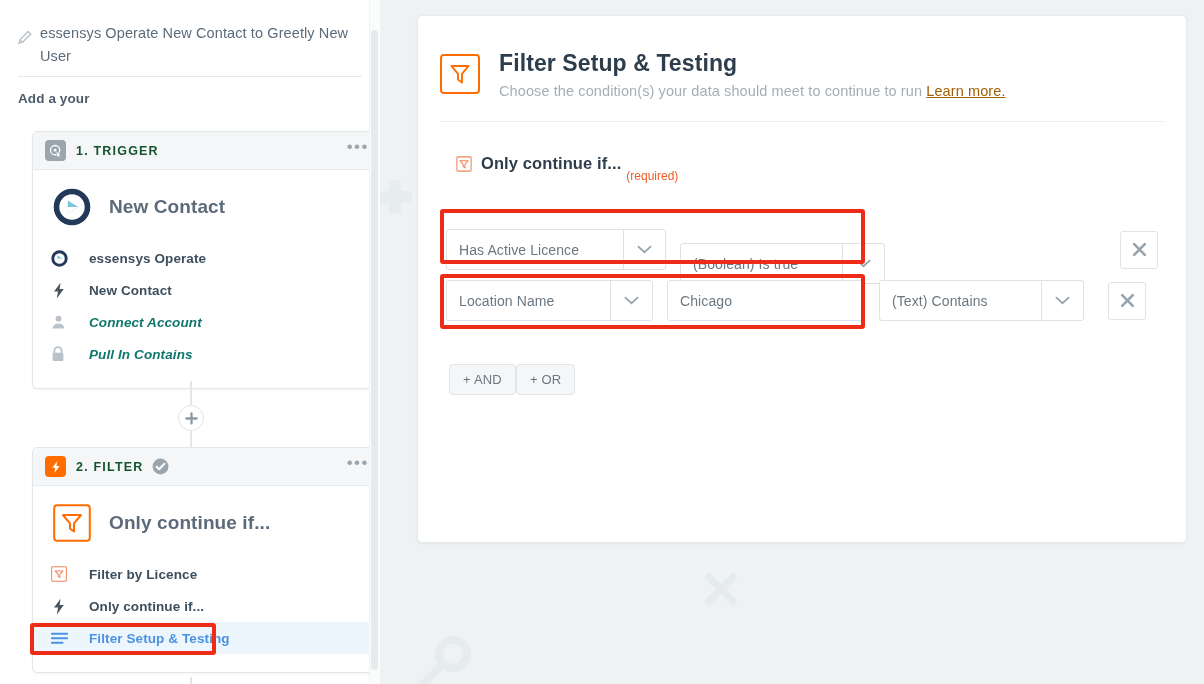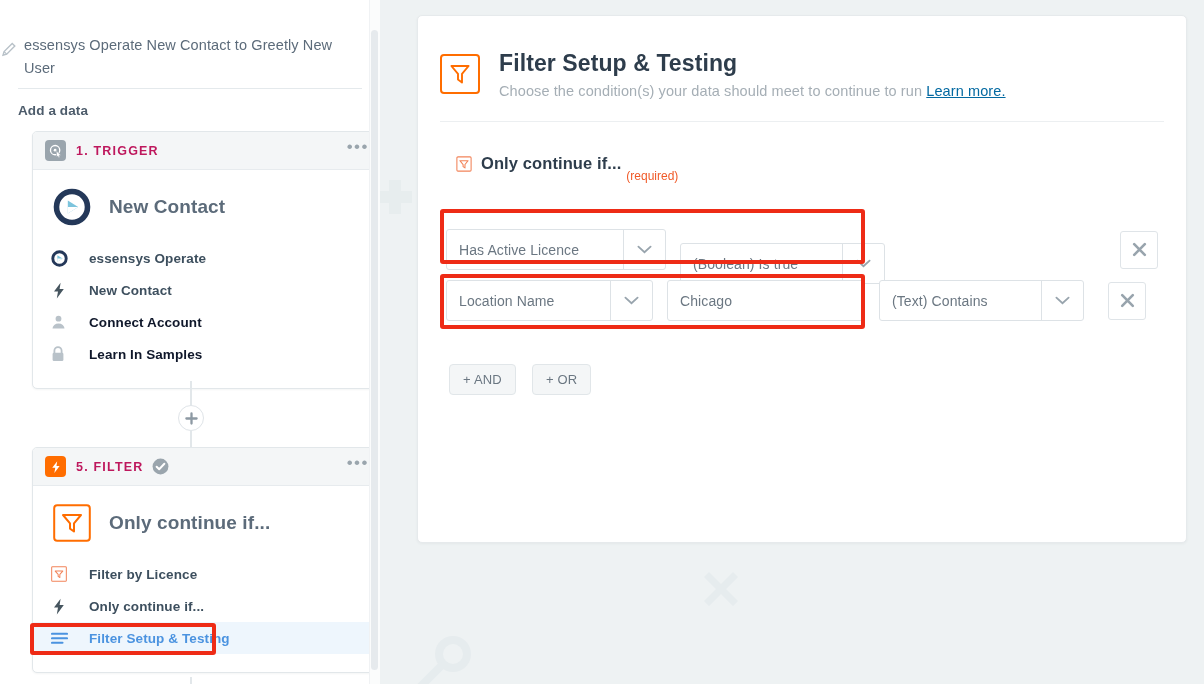--- a/index.html
+++ b/index.html
@@ -16,22 +16,21 @@
   
   #sidebar {
     position: relative;
     width: 380px; height: 684px;
     background: #ffffff;
     flex: 0 0 380px;
     overflow: hidden;
   }
   .zap-title-row {
     display: flex; align-items: flex-start;
-    padding: 22px 18px 0 0;
-    margin-top: 12px;
+    padding: 22px 18px 0 16px;
   }
   .pencil-ico { flex: 0 0 18px; margin-top: 6px; margin-right: 6px; }
   .zap-title {
     font-size: 14.5px; line-height: 23px; color: #5c6b7a;
     letter-spacing: .1px; max-width: 320px;
   }
   .title-underline {
     margin: 8px 18px 0 18px; height: 1px; background: #e4e9ec;
   }
   .add-note {
@@ -57,21 +56,21 @@
   }
   .sq-ico {
     width: 21px; height: 21px; border-radius: 4px;
     display: flex; align-items: center; justify-content: center;
     flex: 0 0 21px;
   }
   .sq-gray { background: #9aa5ad; }
   .sq-orange { background: #ff6d00; }
   .card-head-label {
     margin-left: 10px; font-size: 12.5px; font-weight: bold;
-    letter-spacing: 1.2px; color: #be185d;
+    letter-spacing: 1.2px; color: #14532d;
   }
   .check-circ { margin-left: 8px; width: 17px; height: 17px; flex: 0 0 17px; }
   .dots {
     margin-left: auto; color: #9aa5ad; font-size: 17px;
     letter-spacing: 1.5px; line-height: 8px; padding-bottom: 7px;
     cursor: pointer; user-select: none;
   }
   .card-body { padding: 14px 18px 18px 18px; }
   .app-row { display: flex; align-items: center; padding: 4px 0 16px 2px; }
   .app-row .bigico { flex: 0 0 38px; height: 38px; }
@@ -81,21 +80,21 @@
   }
   .sub-list { }
   .sub-item {
     display: flex; align-items: center;
     height: 32px; margin: 0 -18px; padding: 0 18px;
     font-size: 13.5px; letter-spacing: .1px;
   }
   .sub-item .sico { flex: 0 0 22px; height: 18px; display:flex; align-items:center; }
   .sub-item .stext { margin-left: 16px; }
   .t-dark { color: #3d4f5e; font-weight: bold; }
-  .t-gray { color: #0f172a; font-weight: bold; }
+  .t-gray { color: #0f766e; font-weight: bold; font-style: italic; }
   .t-blue { color: #4b93e0; font-weight: bold; }
   .sel-row { background: #eef6fd; }
 
   
   #connector-top { position: absolute; left: 190px; top: 381px; width: 2px; height: 25px; background: #e2e7ea; }
   #connector-bot { position: absolute; left: 190px; top: 430px; width: 2px; height: 18px; background: #e2e7ea; }
   #connector-tail { position: absolute; left: 190px; top: 677px; width: 2px; height: 7px; background: #e2e7ea; }
   #plus-btn {
     position: absolute; left: 178px; top: 405px;
     width: 26px; height: 26px; border-radius: 50%;
@@ -136,21 +135,21 @@
     margin-top: 4px;
   }
   .panel-head-txt { margin-left: 19px; }
   .panel-title {
     font-size: 23px; color: #2e3d4c; font-weight: bold; letter-spacing: .1px;
     line-height: 27px;
   }
   .panel-sub {
     margin-top: 6px; font-size: 14.5px; color: #a5aeb5; letter-spacing: .1px;
   }
-  .panel-sub a { color: #0369a1; }
+  .panel-sub a { color: #a16207; }
   .panel-rule { margin: 22px 22px 0 22px; height: 1px; background: #eceff1; }
 
   .sect-label-row { display: flex; align-items: center; padding: 22px 0 0 38px; }
   .mini-funnel { width: 16px; height: 16px; flex: 0 0 16px; }
   .sect-label {
     margin-left: 9px; font-size: 16.5px; color: #2e3d4c; font-weight: bold;
     letter-spacing: .1px;
   }
   .required { margin-left: 5px; font-size: 12px; color: #f05a28; font-weight: normal; margin-top: 25px; }
 
@@ -204,21 +203,21 @@
     <div class="zap-title-row">
       <span class="pencil-ico">
         <svg width="18" height="18" viewBox="0 0 18 18">
           <path d="M3 15.2 L4.1 11.6 L12.2 3.4 L14.8 6 L6.7 14.2 Z" fill="none" stroke="#b8c1c8" stroke-width="1.4"></path>
           <path d="M4.1 11.6 L6.7 14.2" stroke="#b8c1c8" stroke-width="1.2"></path>
         </svg>
       </span>
       <div class="zap-title">essensys Operate New Contact to Greetly New User</div>
     </div>
     <div class="title-underline"></div>
-    <div class="add-note">Add a data</div>
+    <div class="add-note">Add a your</div>
 
     <div id="trigger-card" class="card">
       <div class="card-head">
         <span class="sq-ico sq-gray">
           <svg width="14" height="14" viewBox="0 0 16 16">
             <circle cx="7" cy="7" r="5.3" fill="none" stroke="#ffffff" stroke-width="1.5"></circle>
             <circle cx="7" cy="7" r="1.6" fill="#ffffff"></circle>
             <path d="M8.2 7.6 L13.6 12.9 L11.6 13.2 L12.6 15.2 L11.2 15.8 L10.2 13.8 L8.8 14.9 Z" fill="#ffffff" stroke="#9aa5ad" stroke-width=".7"></path>
           </svg>
         </span>
@@ -268,21 +267,21 @@
             <span class="stext t-gray">Connect Account</span>
           </div>
 
           <div class="sub-item">
             <span class="sico">
               <svg width="14" height="16" viewBox="0 0 14 16">
                 <path d="M3.4 7 V4.8 a3.6 3.6 0 0 1 7.2 0 V7" fill="none" stroke="#b9c2c9" stroke-width="1.8"></path>
                 <rect x="1.6" y="6.8" width="10.8" height="8.2" rx="1.3" fill="#b9c2c9"></rect>
               </svg>
             </span>
-            <span class="stext t-gray">Learn In Samples</span>
+            <span class="stext t-gray">Pull In Contains</span>
           </div>
 
         </div>
       </div>
     </div>
 
     <div id="connector-top"></div>
     <div id="plus-btn">
       <svg width="13" height="13" viewBox="0 0 13 13">
         <path d="M6.5 1.4 V11.6 M1.4 6.5 H11.6" stroke="#8d99a3" stroke-width="2.3" stroke-linecap="round"></path>
@@ -290,21 +289,21 @@
     </div>
     <div id="connector-bot"></div>
 
     <div id="filter-card" class="card">
       <div class="card-head">
         <span class="sq-ico sq-orange">
           <svg width="12" height="14" viewBox="0 0 16 17">
             <path d="M9.6 0.8 L3 9.6 L7 9.6 L5.8 16.4 L12.8 7.1 L8.6 7.1 Z" fill="#ffffff"></path>
           </svg>
         </span>
-        <span class="card-head-label">5. FILTER</span>
+        <span class="card-head-label">2. FILTER</span>
         <span class="check-circ">
           <svg width="17" height="17" viewBox="0 0 18 18">
             <circle cx="9" cy="9" r="8.4" fill="#9aa5ad"></circle>
             <path d="M4.9 9.2 L7.6 11.9 L13.1 6.1" fill="none" stroke="#ffffff" stroke-width="2.1" stroke-linecap="round" stroke-linejoin="round"></path>
           </svg>
         </span>
         <span class="dots">•••</span>
       </div>
       <div class="card-body">
         <div class="app-row">
@@ -449,20 +448,20 @@
           </span>
         </div>
         <div class="x-btn" style="margin-left:24px;">
           <svg width="15" height="15" viewBox="0 0 15 15">
             <path d="M2.2 2.2 L12.8 12.8 M12.8 2.2 L2.2 12.8" stroke="#98a4ad" stroke-width="2.6" stroke-linecap="round"></path>
           </svg>
         </div>
       </div>
       <div class="hl-box" style="left:22px; top:258px; width:425px; height:55px;"></div>
 
-      <div style="position:absolute; left:31px; top:348px; display:flex; gap:16px;">
+      <div style="position:absolute; left:31px; top:348px; display:flex; gap:0;">
         <div class="pill">+ AND</div>
         <div class="pill">+ OR</div>
       </div>
 
     </div>
   </div>
 </div>
 
 </body></html>

